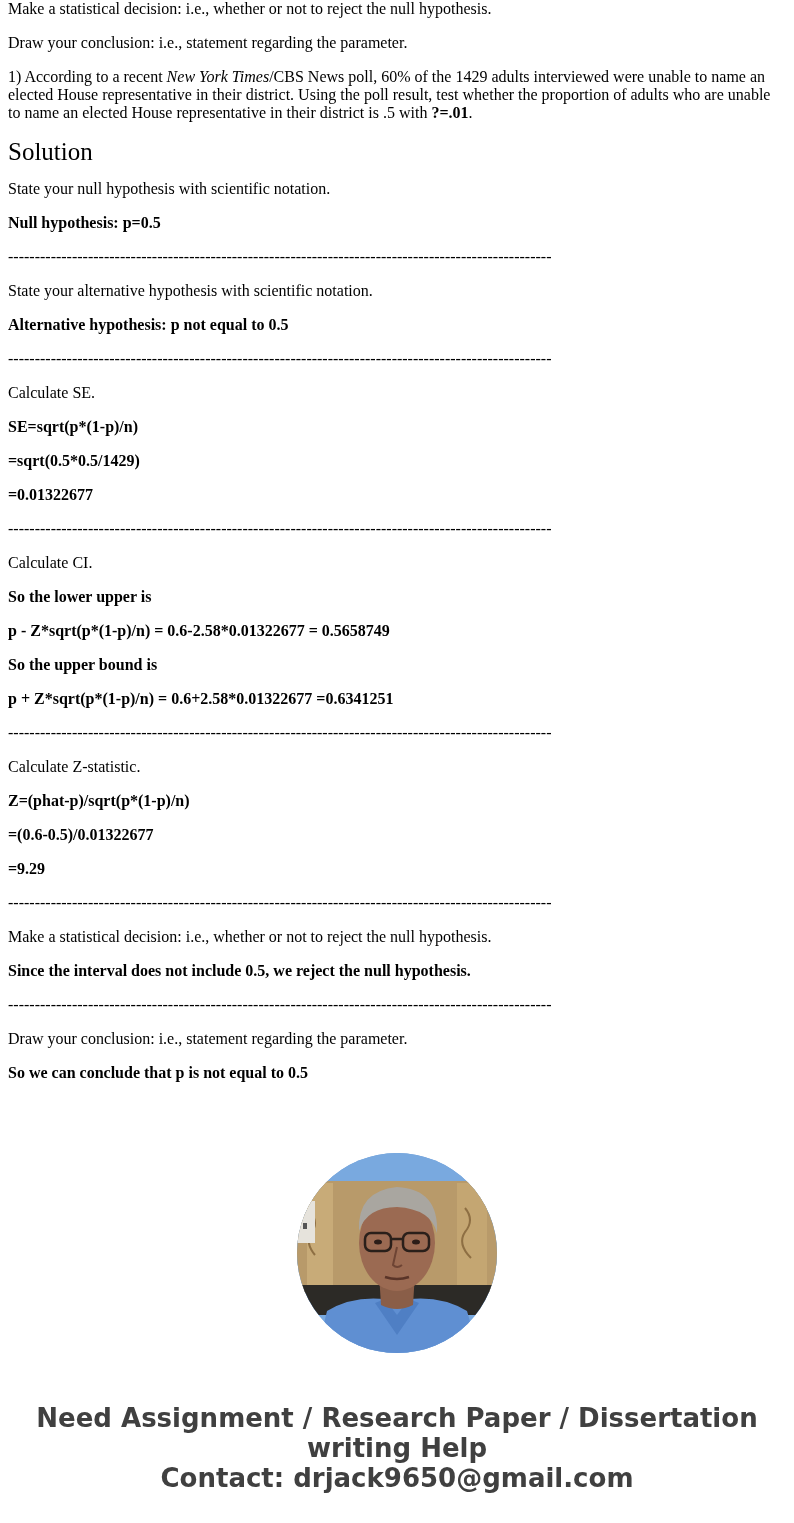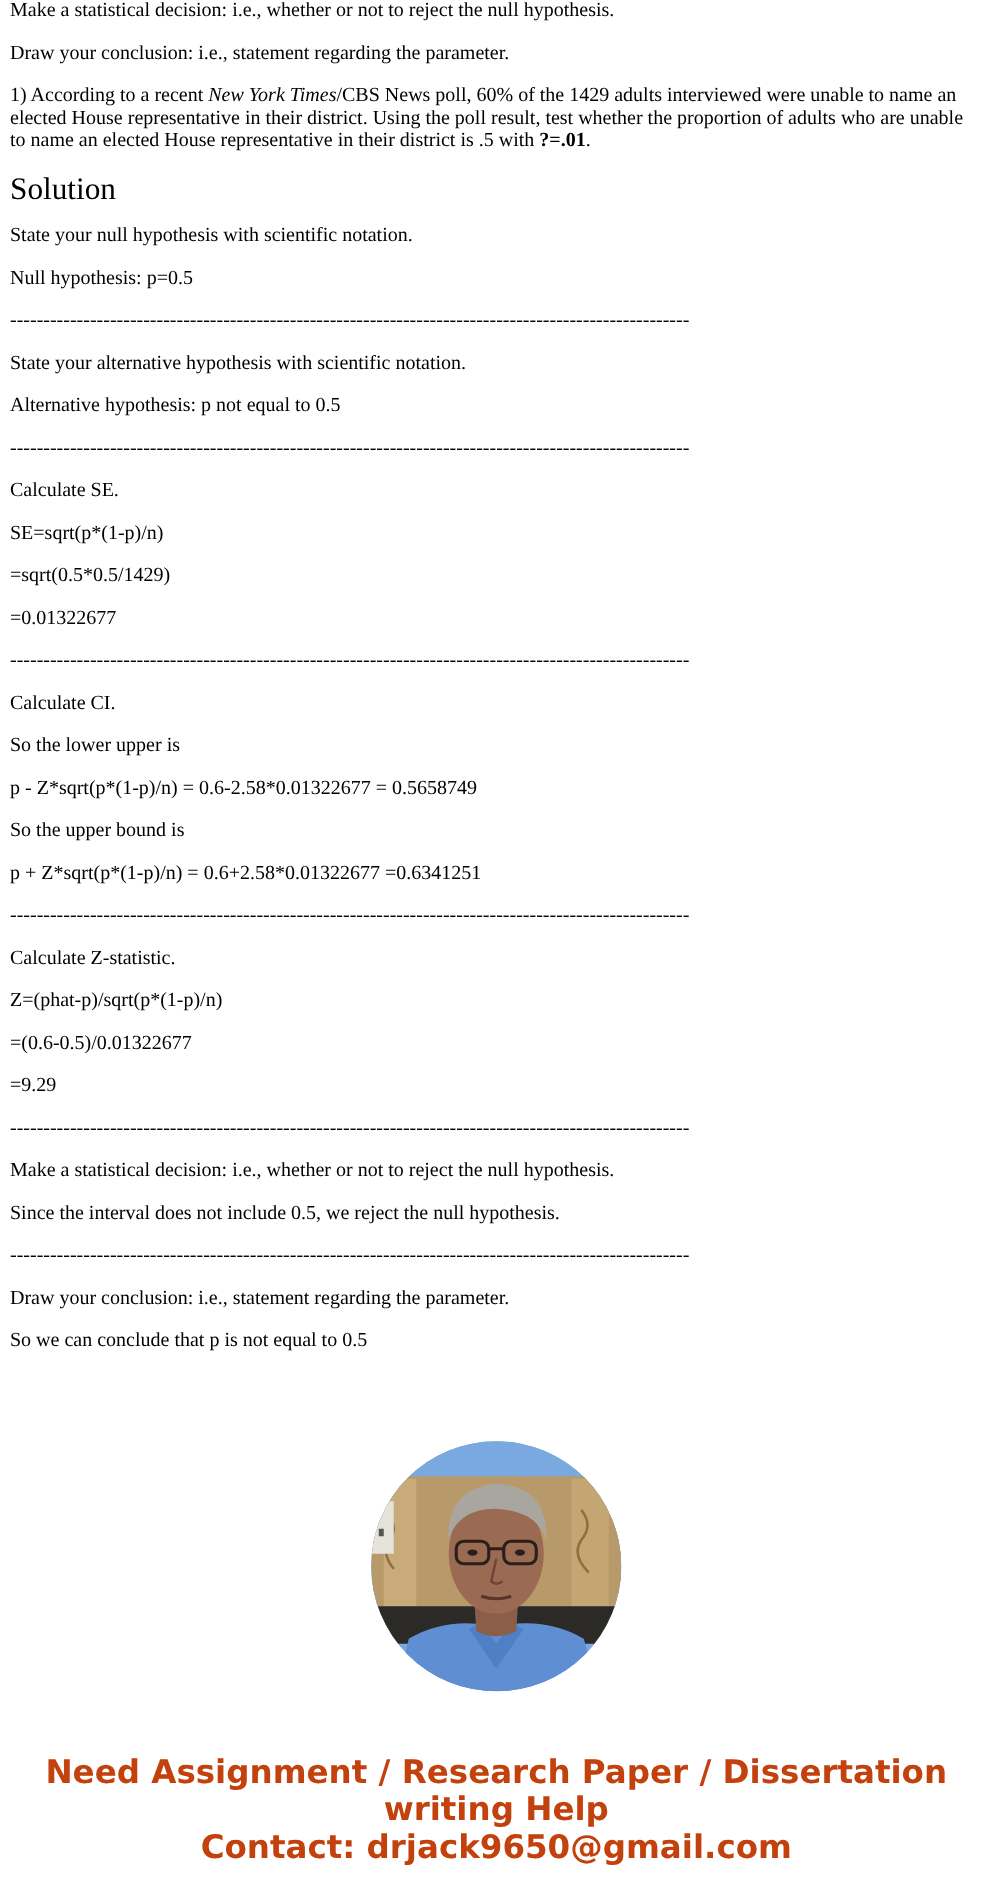--- a/index.html
+++ b/index.html
@@ -22,21 +22,21 @@
       margin: 16px 0;
       line-height: 18px;
     }
     .intro p { }
     h3.solution {
       font-size: 25px;
       font-weight: normal;
       margin: 19px 0 17px 0;
       line-height: 22px;
     }
-    .bold { font-weight: normal; }
+    .bold { font-weight: bold; }
     .divider { white-space: nowrap; letter-spacing: 0; }
     .avatar-wrap {
       position: absolute;
       left: 297px;
       top: 1153px;
       width: 200px;
       height: 200px;
       border-radius: 50%;
       overflow: hidden;
       background: #6b9bd6;
@@ -45,21 +45,21 @@
     .promo {
       position: absolute;
       left: 0;
       top: 1403px;
       width: 794px;
       text-align: center;
       font-family: "DejaVu Sans", sans-serif;
       font-weight: bold;
       font-size: 26px;
       line-height: 30px;
-      color: #c2410c;
+      color: #404040;
     }
     .promo div { margin: 0; }
   </style>
 </head>
 <body>
 
 <div class="content">
 
   <div class="intro">
     <p>Make a statistical decision: i.e., whether or not to reject the null hypothesis.</p>

